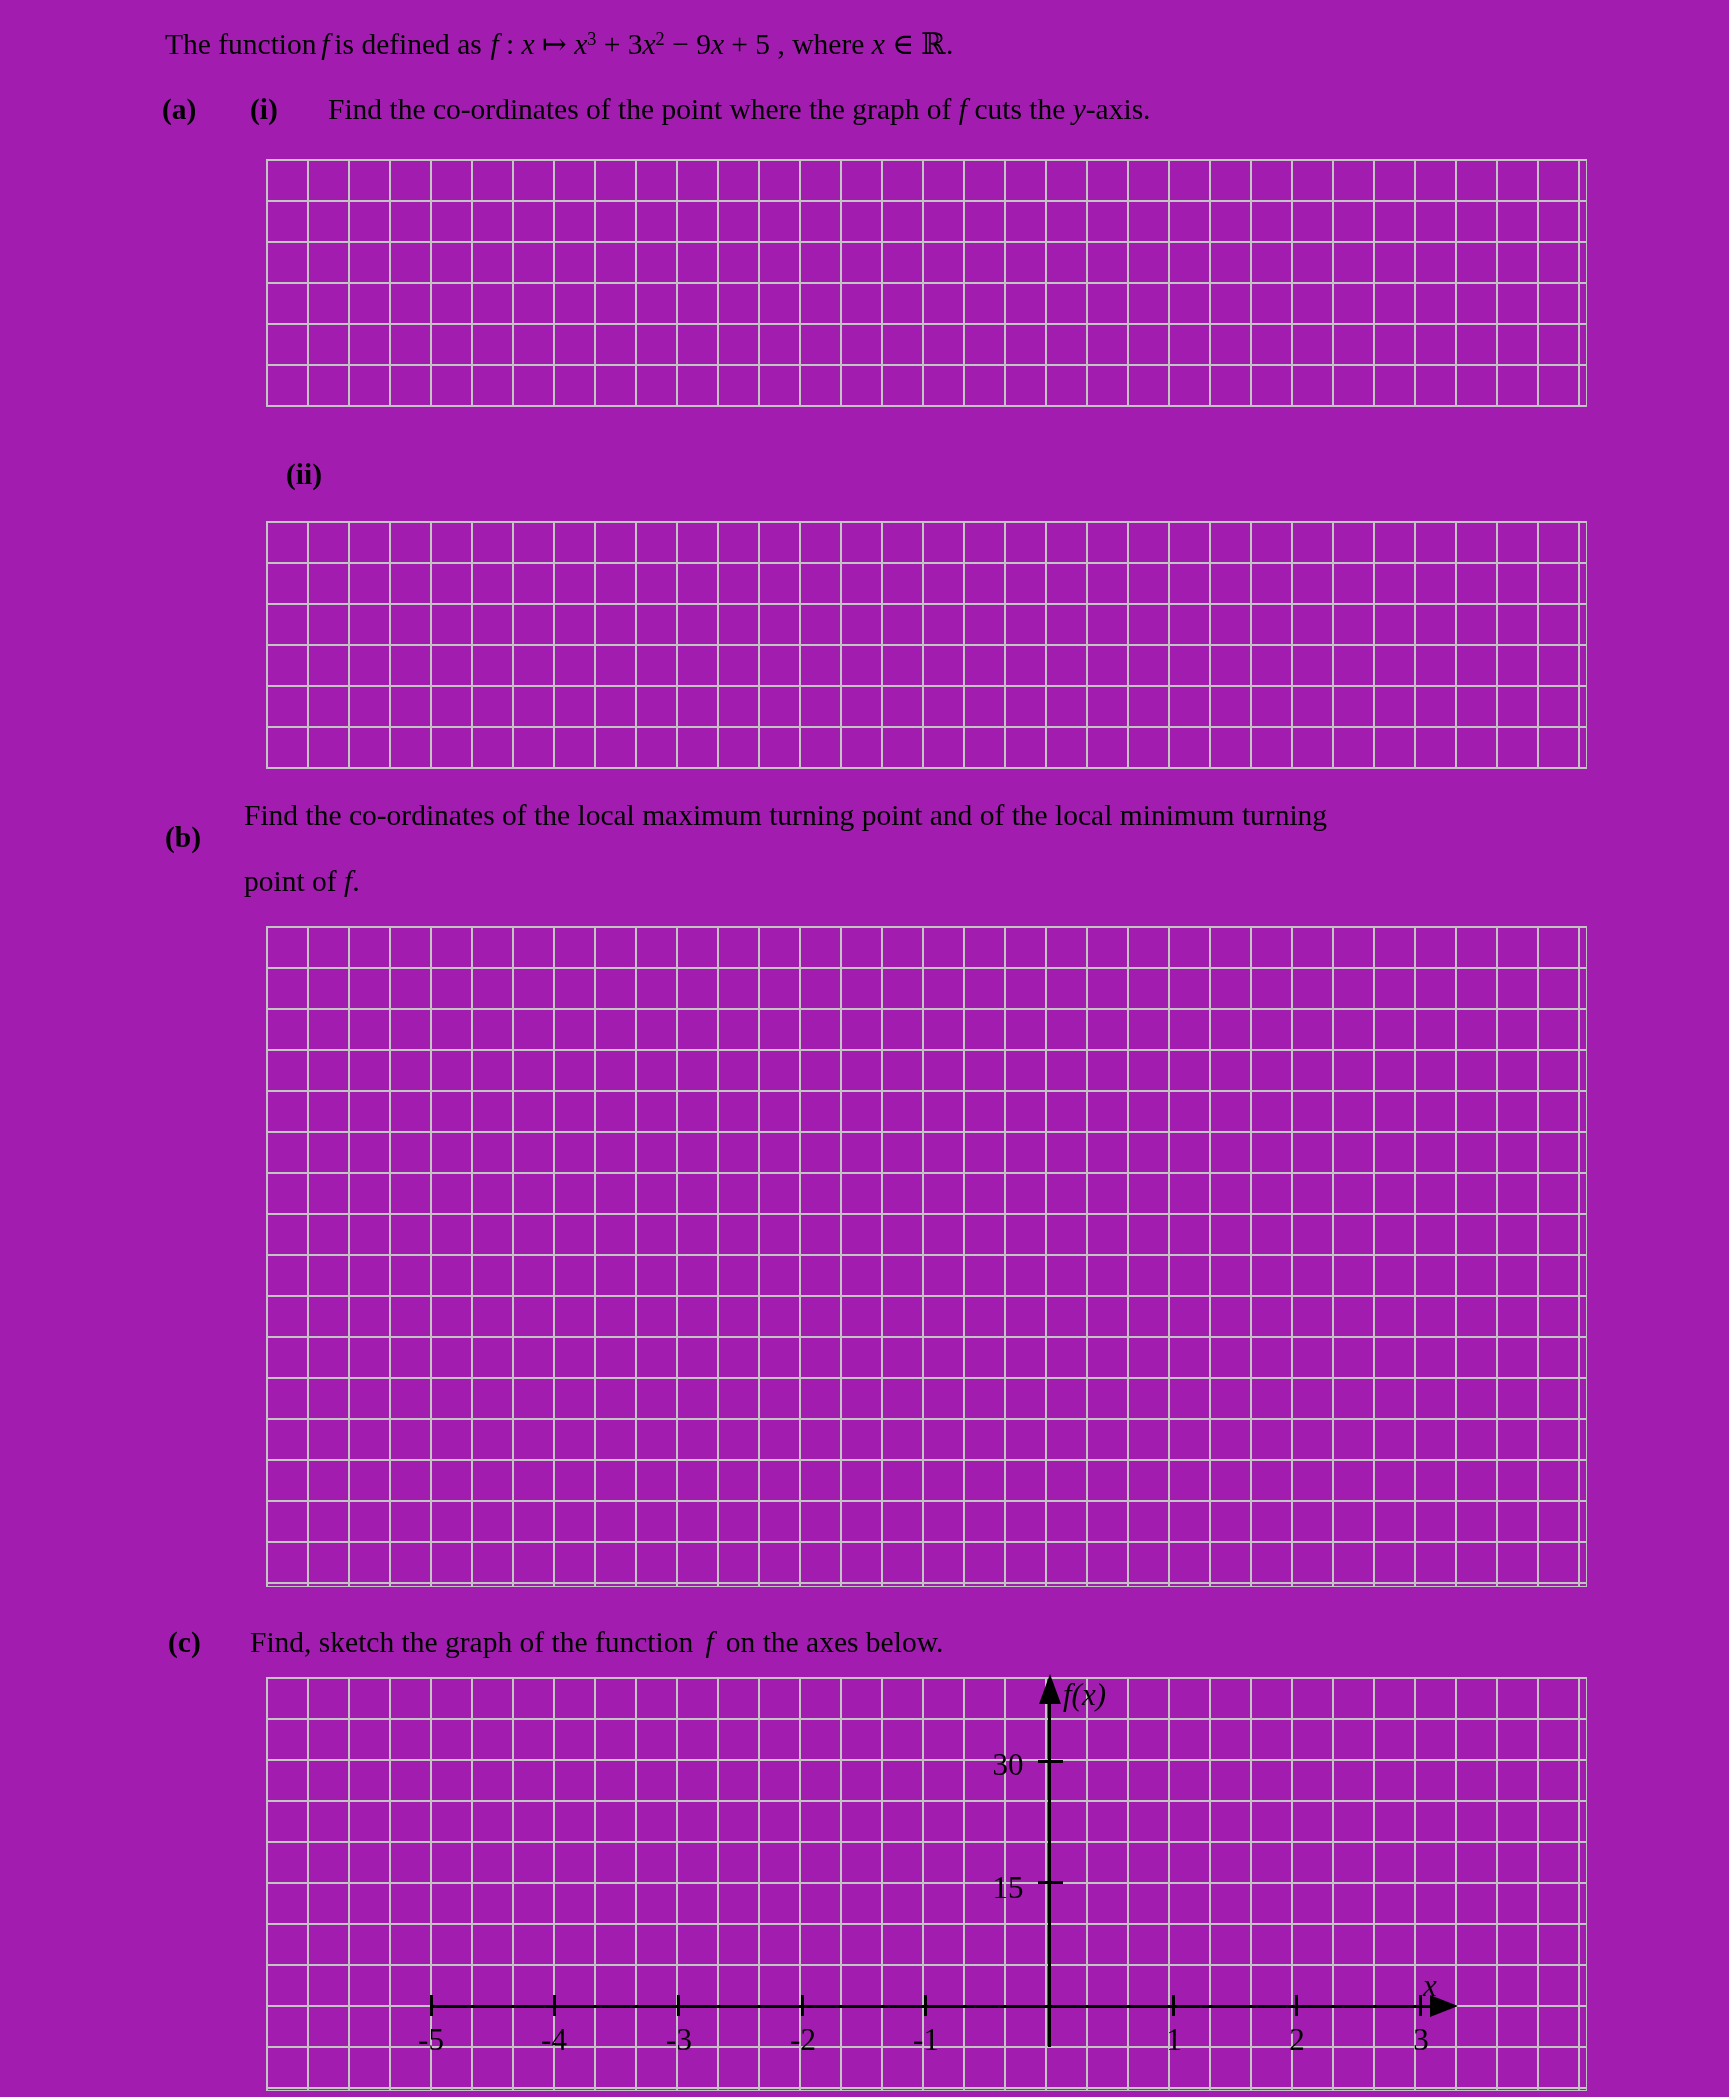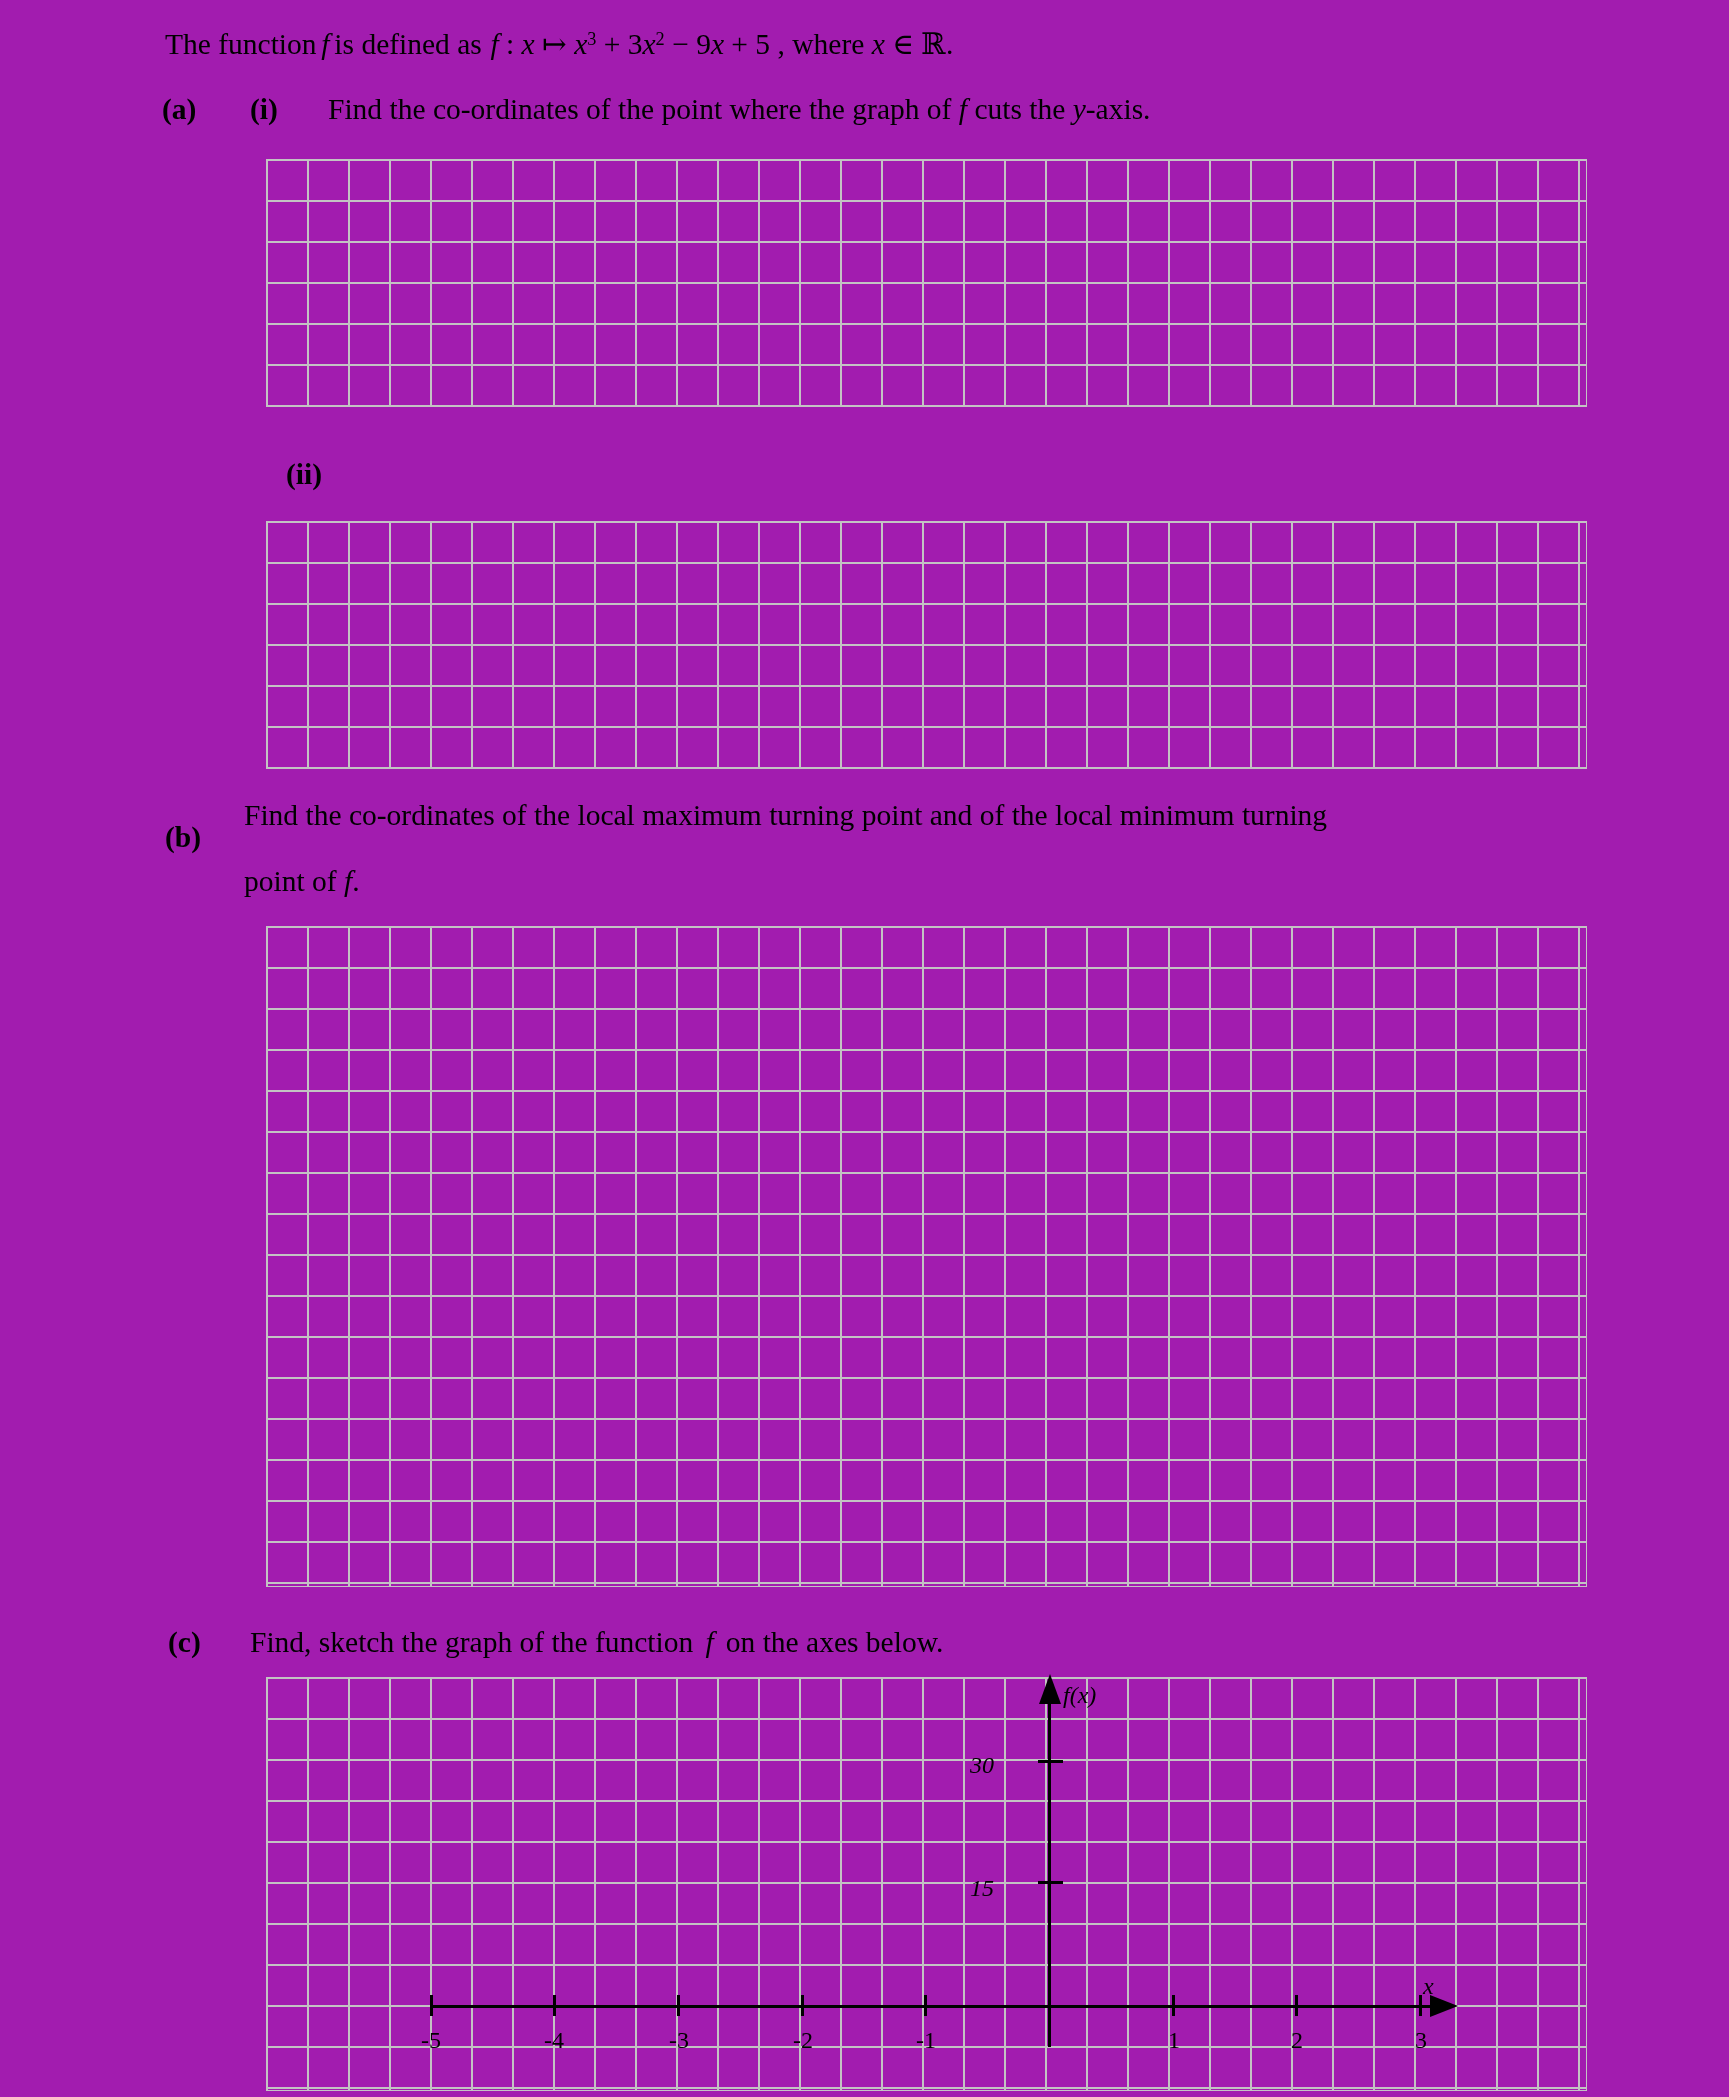--- a/index.html
+++ b/index.html
@@ -34,26 +34,26 @@
     border-bottom: 1.5px solid var(--grid);
     background-image:
       linear-gradient(to right, var(--grid) 1.5px, transparent 1.5px),
       linear-gradient(to bottom, var(--grid) 1.5px, transparent 1.5px);
     background-size: 41px 41px;
   }
   .axis-line { position: absolute; background: var(--axis); }
   .tick { position: absolute; background: var(--axis); }
   .axis-label {
     position: absolute;
-    font-size: 24px;
+    font-size: 31px;
     line-height: 36px;
     white-space: nowrap;
   }
   .xlab { width: 76px; text-align: center; }
-  .ylab { width: 76px; text-align: left; font-style: italic; }
+  .ylab { width: 76px; text-align: center; }
   .arrow-up {
     position: absolute;
     width: 0; height: 0;
     border-left: 11.4px solid transparent;
     border-right: 11.4px solid transparent;
     border-bottom: 30px solid var(--axis);
   }
   .arrow-right {
     position: absolute;
     width: 0; height: 0;

